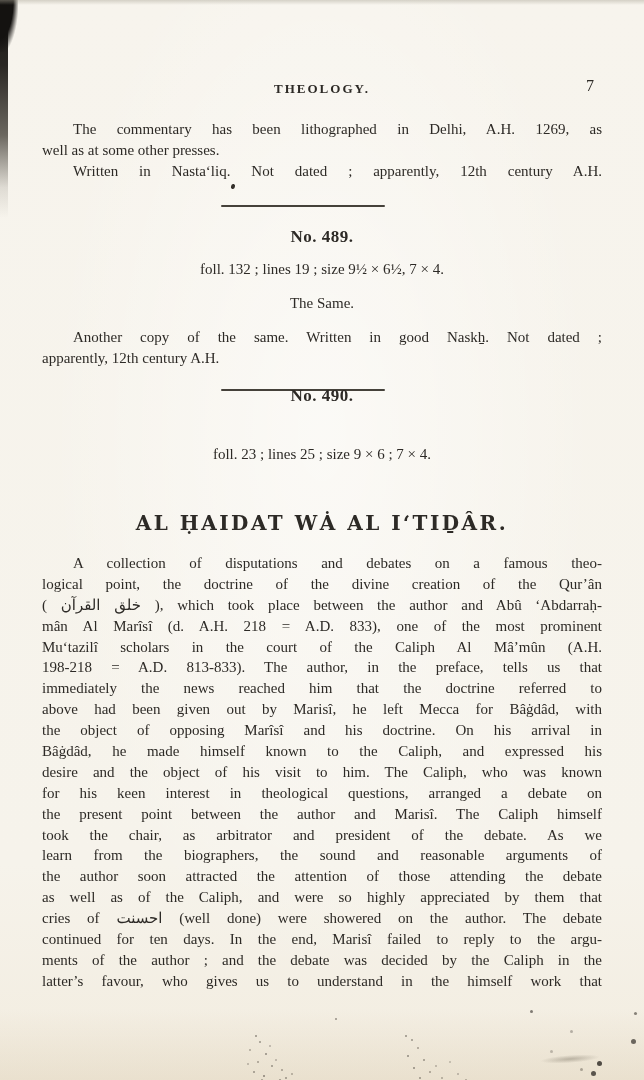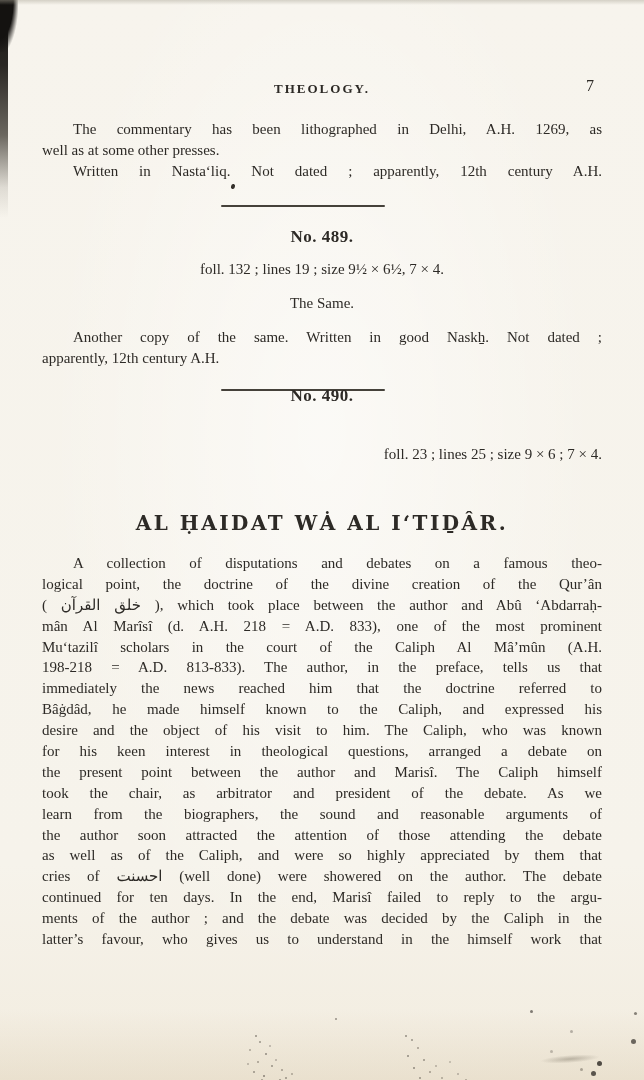--- a/index.html
+++ b/index.html
@@ -76,31 +76,33 @@
   <div class="abs center collation" style="top:261px;">foll. 132 ; lines 19 ; size 9½ × 6½, 7 × 4.</div>
   <div class="abs center subtitle" style="top:295px;">The Same.</div>
   <div class="abs" style="top:327px;">
     <div class="ln ind jl">Another copy of the same.  Written in good Naskẖ.  Not dated ;</div>
     <div class="ln">apparently, 12th century A.H.</div>
   </div>
 
   <div class="rule" style="top:389px;"></div>
 
   <div class="abs center entry-num" style="top:386px;">No. 490.</div>
-  <div class="abs center collation" style="top:446px;text-align:right;">foll. 23 ; lines 25 ; size 9 × 6 ; 7 × 4.</div>
+  <div class="abs center collation" style="top:446px;">foll. 23 ; lines 25 ; size 9 × 6 ; 7 × 4.</div>
   <div class="abs center latin-title" style="top:511px;">AL ḤAIDAT WȦ AL IʻTIḎÂR.</div>
 
   <div class="abs" style="top:553px;">
     <div class="ln ind jl">A collection of disputations and debates on a famous theo-</div>
     <div class="ln jl">logical point, the doctrine of the divine creation of the Qur’ân</div>
     <div class="ln jl">( خلق القرآن ), which took place between the author and Abû ʻAbdarraḥ-</div>
     <div class="ln jl">mân Al Marîsî (d. A.H. 218 = A.D. 833), one of the most prominent</div>
     <div class="ln jl">Muʻtazilî scholars in the court of the Caliph Al Mâ’mûn (A.H.</div>
     <div class="ln jl">198-218 = A.D. 813-833).  The author, in the preface, tells us that</div>
     <div class="ln jl">immediately the news reached him that the doctrine referred to</div>
+    <div class="ln jl">above had been given out by Marisî, he left Mecca for Bâġdâd, with</div>
+    <div class="ln jl">the object of opposing Marîsî and his doctrine.  On his arrival in</div>
     <div class="ln jl">Bâġdâd, he made himself known to the Caliph, and expressed his</div>
     <div class="ln jl">desire and the object of his visit to him.  The Caliph, who was known</div>
     <div class="ln jl">for his keen interest in theological questions, arranged a debate on</div>
     <div class="ln jl">the present point between the author and Marisî.  The Caliph himself</div>
     <div class="ln jl">took the chair, as arbitrator and president of the debate.  As we</div>
     <div class="ln jl">learn from the biographers, the sound and reasonable arguments of</div>
     <div class="ln jl">the author soon attracted the attention of those attending the debate</div>
     <div class="ln jl">as well as of the Caliph, and were so highly appreciated by them that</div>
     <div class="ln jl">cries of احسنت (well done) were showered on the author.  The debate</div>
     <div class="ln jl">continued for ten days.  In the end, Marisî failed to reply to the argu-</div>

